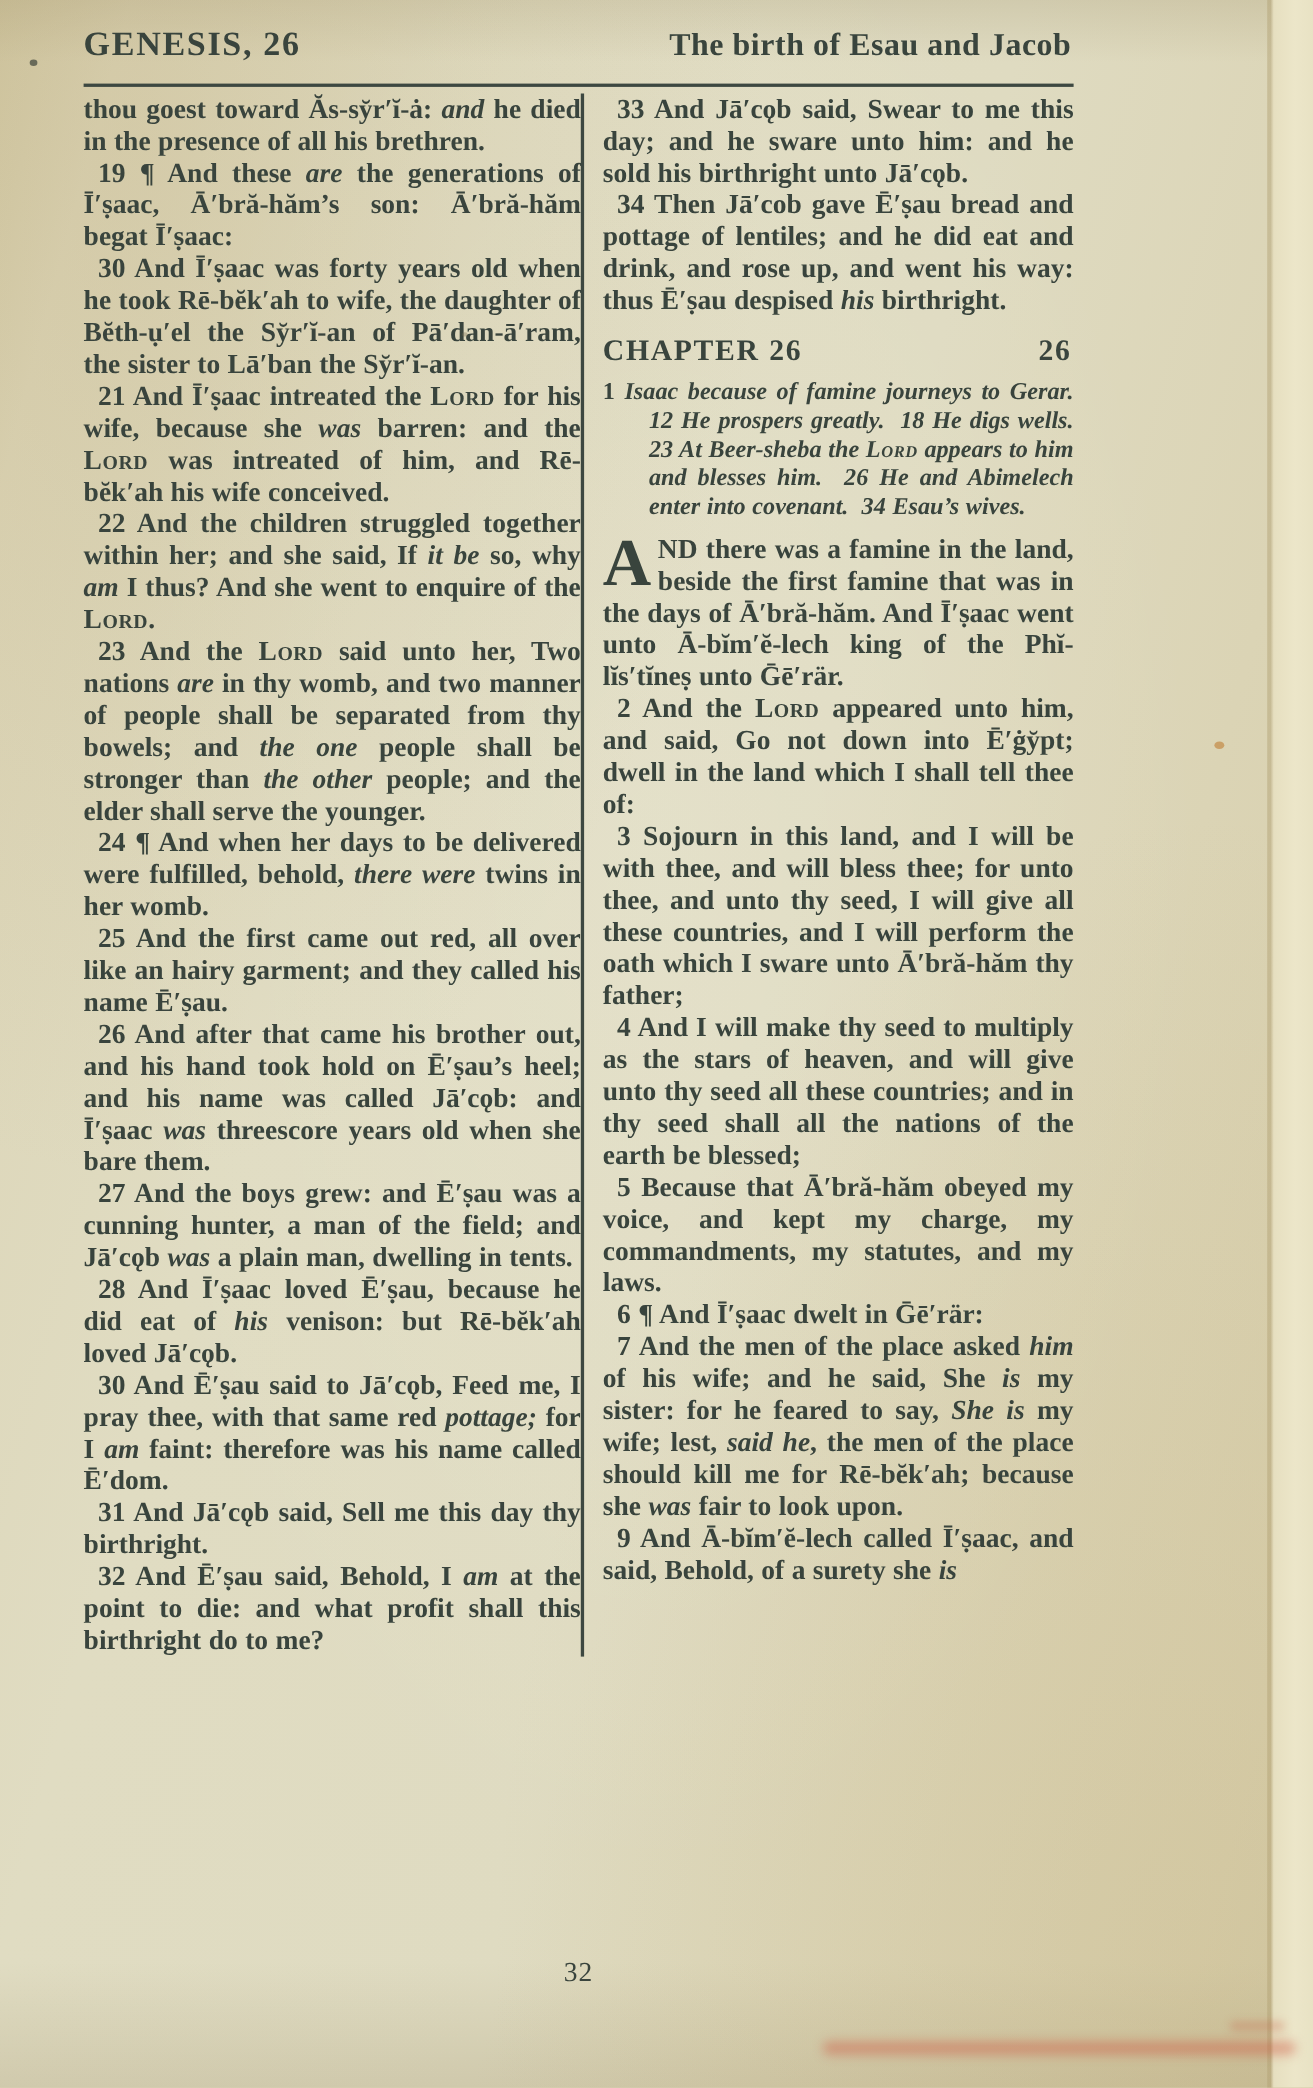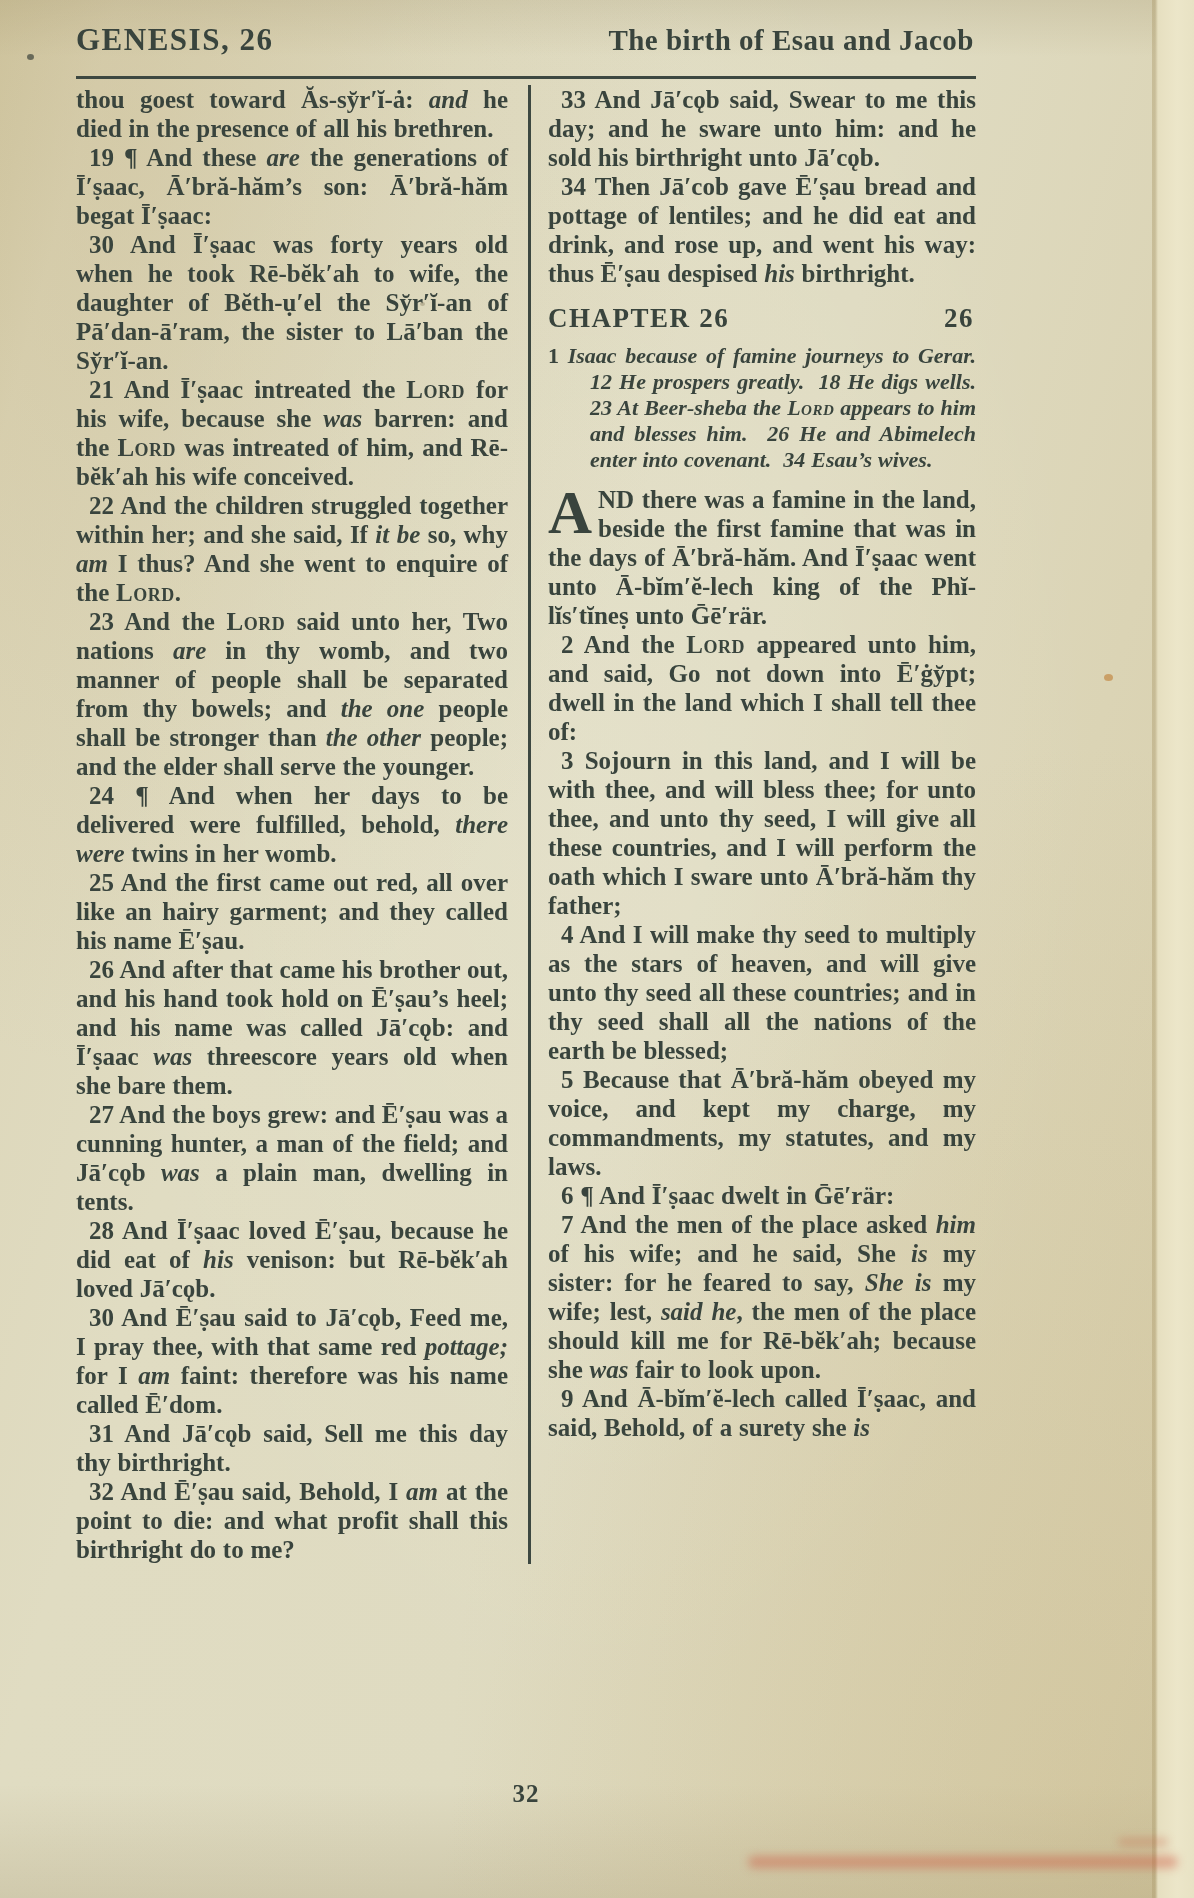--- a/index.html
+++ b/index.html
@@ -29,41 +29,41 @@
   .content{position:absolute;left:76px;top:22px;width:900px;color:#39443d;}
   .header{display:flex;justify-content:space-between;align-items:baseline;height:52px;font-weight:700;}
   .h-left{font-size:31px;letter-spacing:1.5px;}
   .h-right{font-size:29px;letter-spacing:.5px;padding-right:2px;}
   .rule{border-top:3px solid #3d4841;margin-top:2px;}
   .cols{display:flex;margin-top:6px;}
   .col{
     font-size:25px;line-height:29px;font-weight:700;
     text-align:justify;color:#39443d;word-spacing:.5px;
   }
-  .col-left{width:452px;padding-right:20px;box-sizing:border-box;}
+  .col-left{width:452px;padding-right:0;box-sizing:border-box;}
   .col-right{width:448px;border-left:3px solid #3d4841;padding-left:17px;box-sizing:border-box;}
   p.para{margin:0;text-indent:13px;}
   p.para.noindent{text-indent:0;}
   p.para.dropcap-para{text-indent:0;}
   .chapter-heading{position:relative;font-size:27px;letter-spacing:1.5px;margin:16px 0 10px;font-weight:700;}
   .ch-num{position:absolute;right:2px;top:0;}
   p.summary{
     margin:0 0 12px;font-size:22px;line-height:26px;
     padding-left:42px;text-indent:-42px;text-align:justify;
   }
   .seg{white-space:pre-wrap;}
   .seg.i,.seg.isc{font-style:italic;}
   .seg.sc,.seg.isc{font-variant:small-caps;letter-spacing:.5px;}
   .seg.dc{
     float:left;font-size:61px;line-height:49px;
     padding:3px 6px 0 0;font-weight:700;
   }
   .page-num{
     position:absolute;left:76px;top:1780px;width:900px;
-    text-align:center;font-size:25px;font-weight:700;color:#39443d;letter-spacing:1px;
+    text-align:center;font-size:25px;font-weight:400;color:#39443d;letter-spacing:1px;
   }
   .speck{position:absolute;border-radius:50%;pointer-events:none;}
   .s1{left:27px;top:54px;width:7px;height:6px;background:rgba(70,75,65,.75);}
   .s2{left:1104px;top:674px;width:9px;height:7px;background:rgba(193,132,62,.65);}
   .s3{left:420px;top:302px;width:5px;height:4px;background:rgba(120,110,80,.35);}
   .smudge{
     position:absolute;left:748px;top:1856px;width:430px;height:12px;
     background:rgba(205,78,58,.42);border-radius:6px;filter:blur(5px);
     pointer-events:none;
   }

